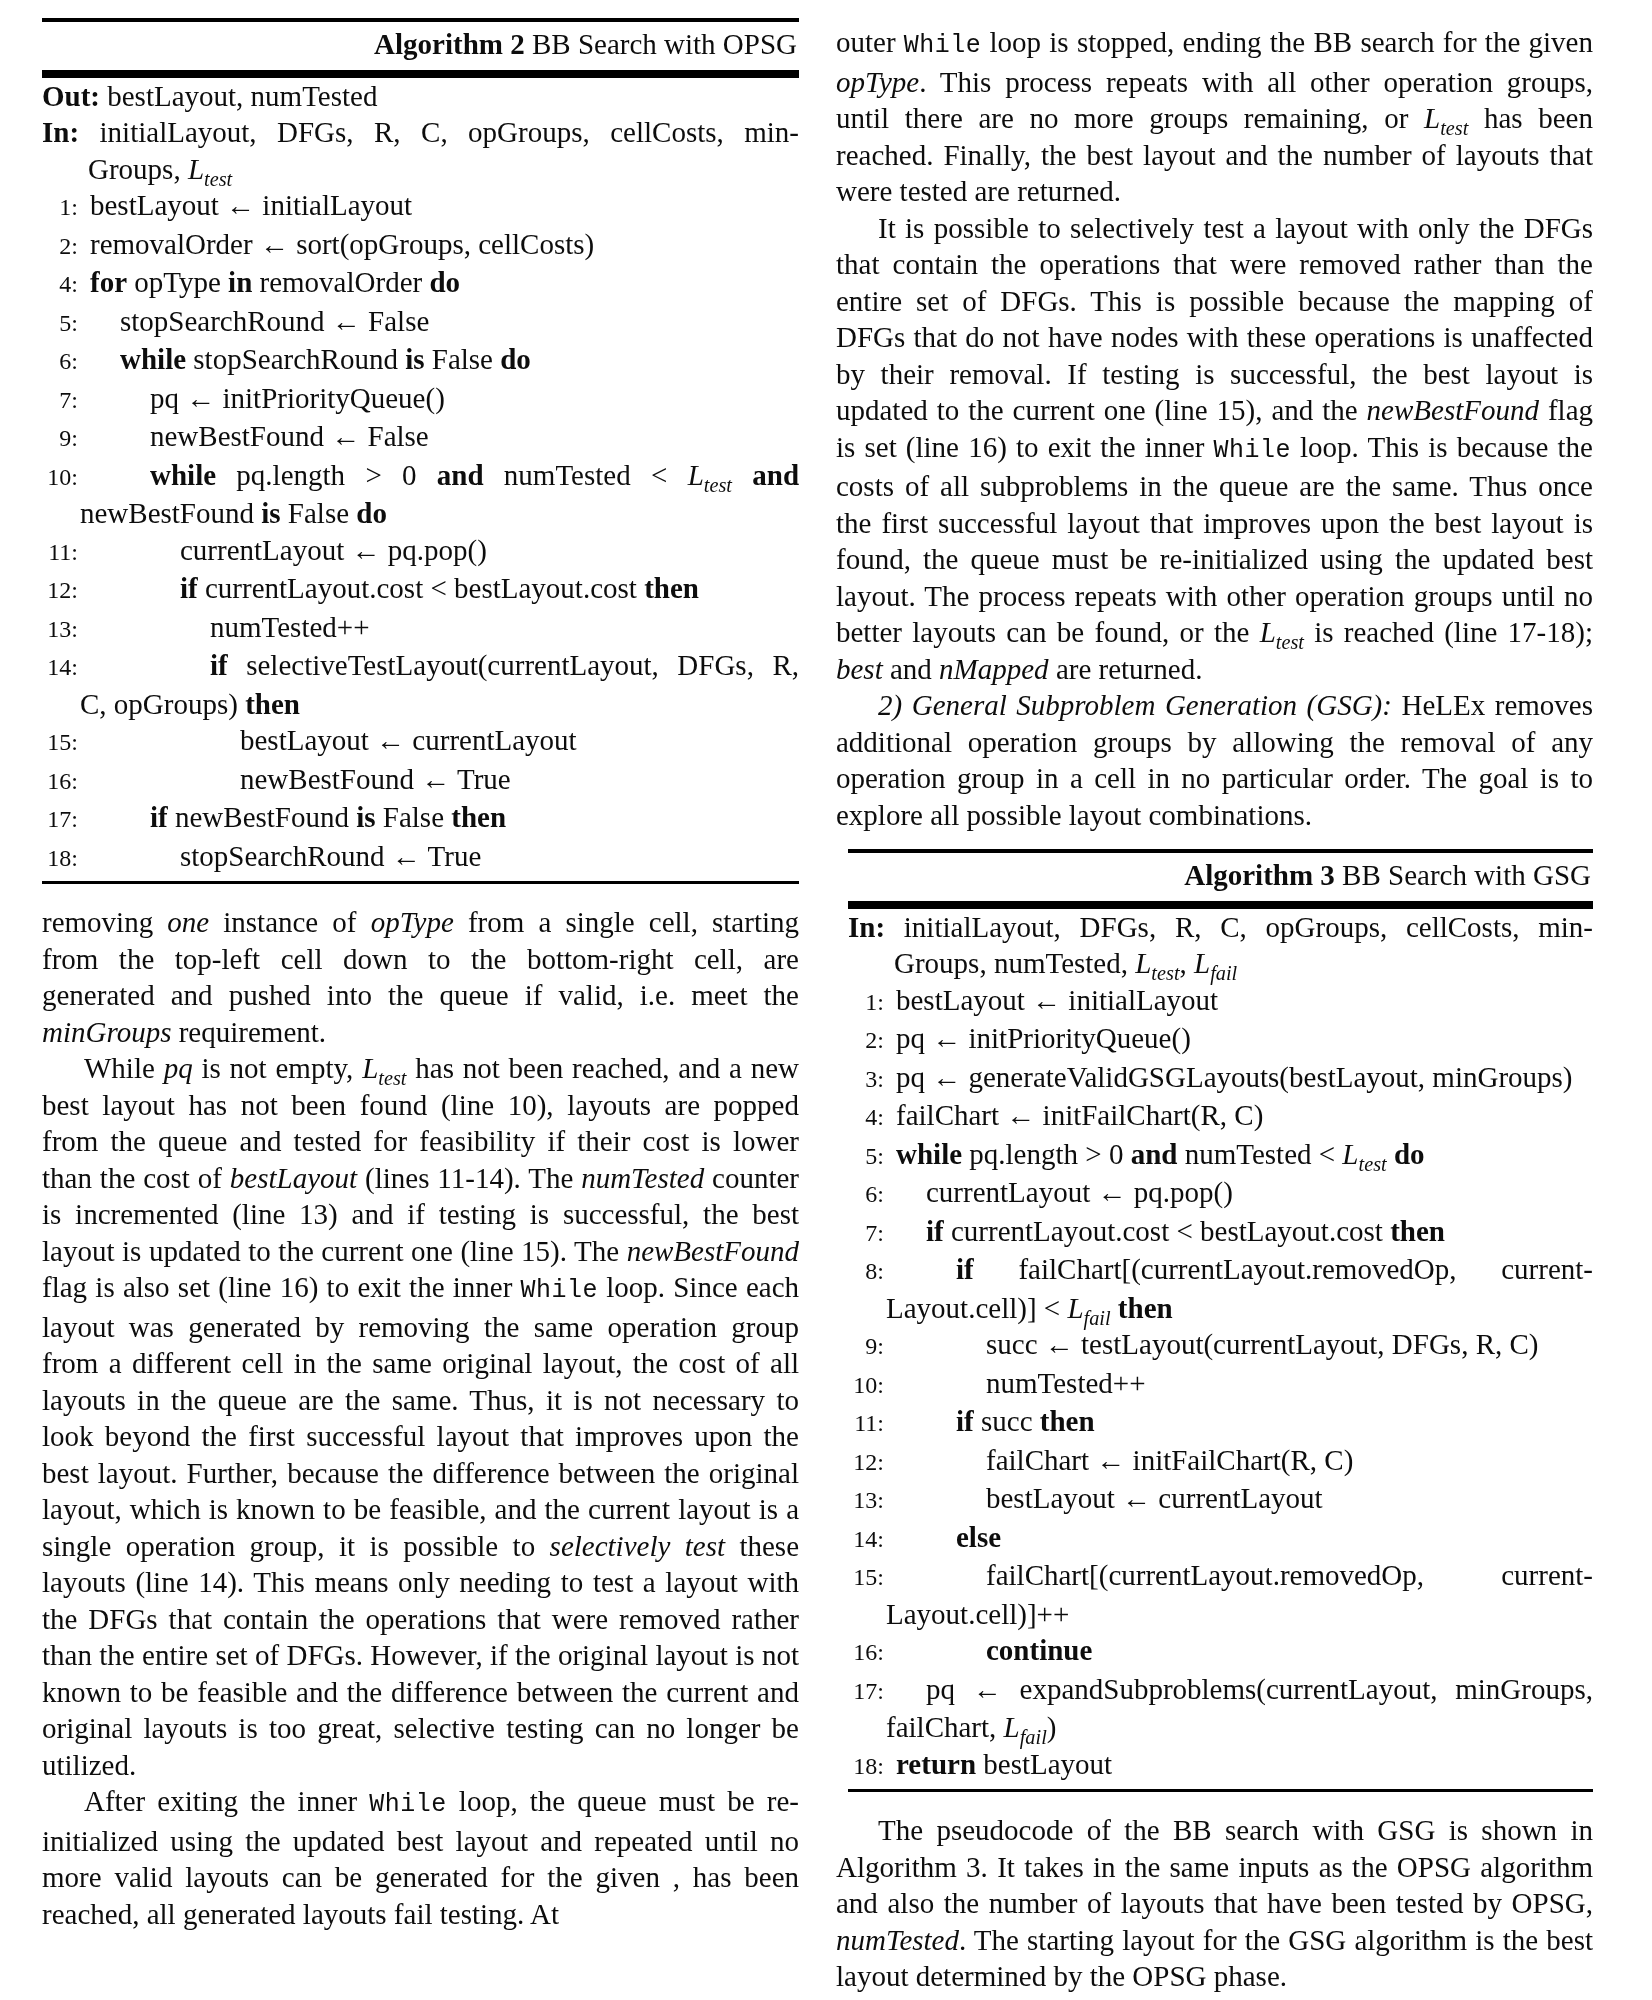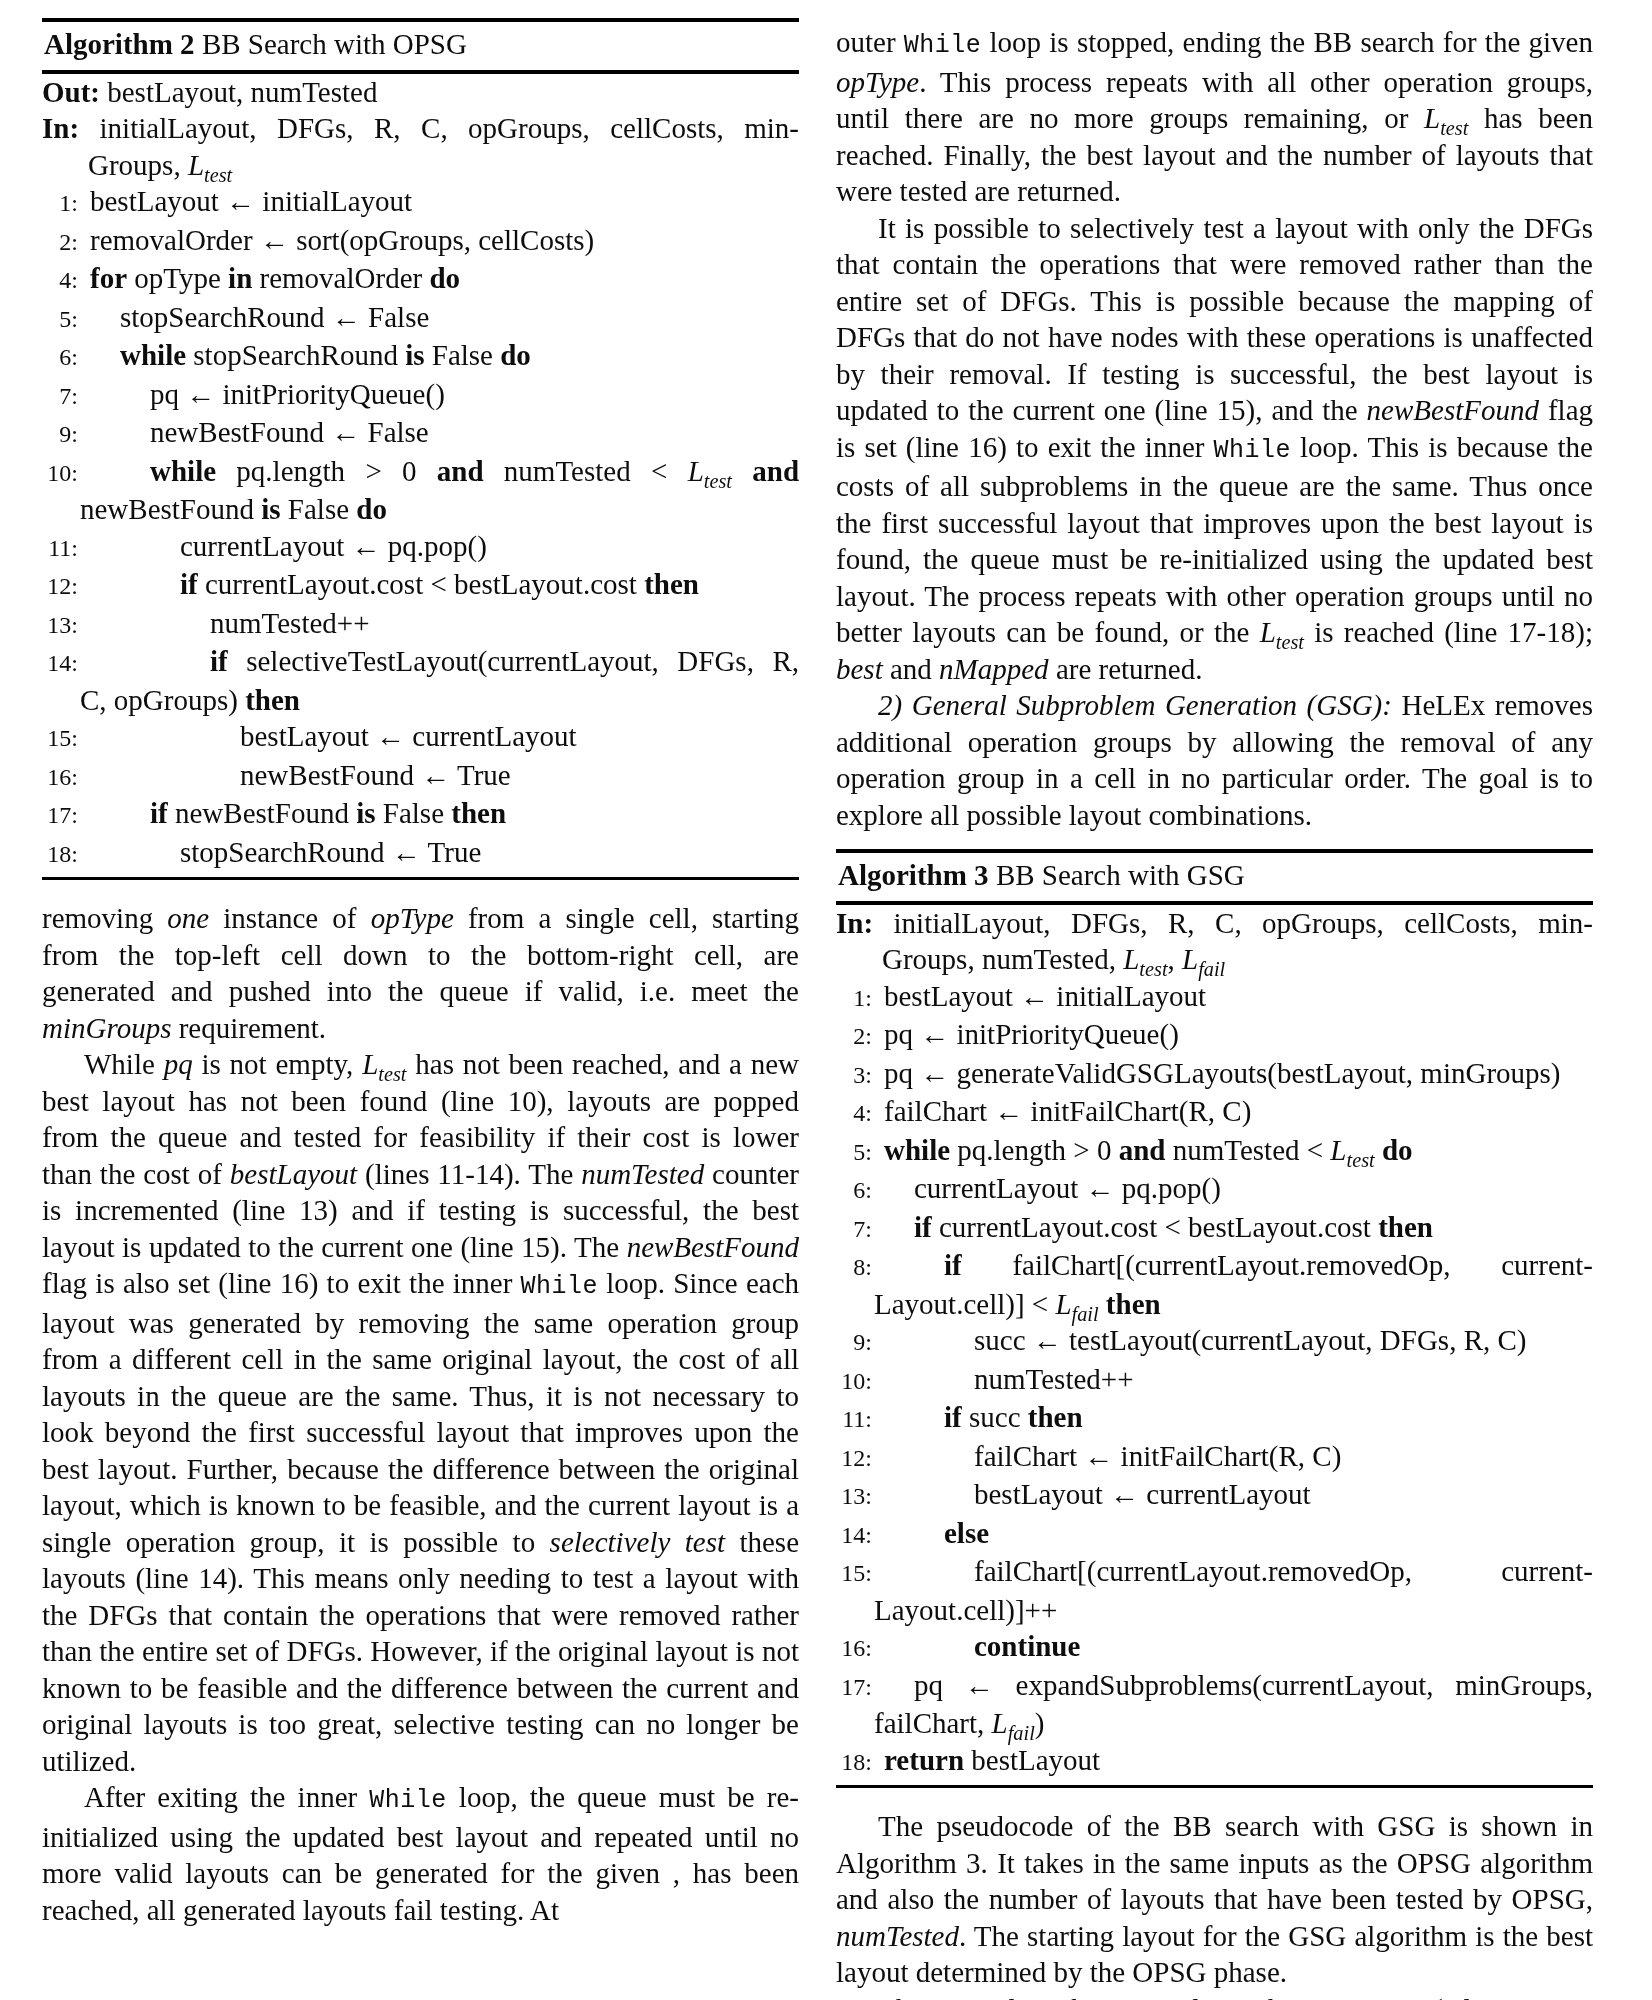--- a/index.html
+++ b/index.html
@@ -19,22 +19,22 @@
   .para i { font-style:italic; }
   code {
     font-family:"Liberation Mono","DejaVu Sans Mono",monospace;
     font-size:0.86em; letter-spacing:0.5px;
   }
   .mvar { font-style:italic; }
   .mvar sub { font-size:0.70em; font-style:italic; line-height:0; }
 
   
   .algorithm { border-top:4px solid #000; margin-bottom:20px; }
-  .algorithm.alg3 { margin-top:16px; }
-  .alg-title { border-bottom:4px solid #000000; padding:4px 2px 7px 2px; }
+  .algorithm.alg3 { margin-top:16px;margin-left:12px; }
+  .alg-title { border-bottom:8px solid #000000; padding:4px 2px 7px 2px;text-align:right; }
   .alg-title b { font-weight:bold; }
   .alg-io { padding-left:46px; text-indent:-46px; text-align:justify; }
   .alg-body { }
   .alg-line { padding-left:38px; text-indent:-38px; text-align:justify; }
   .alg-num {
     display:inline-block; width:44px; padding-right:8px;
     text-align:right; font-size:24px; text-indent:0;
   }
   .alg-ind { display:inline-block; height:1px; text-indent:0; }
   .alg-end { border-bottom:3px solid #000; margin-top:5px; }

